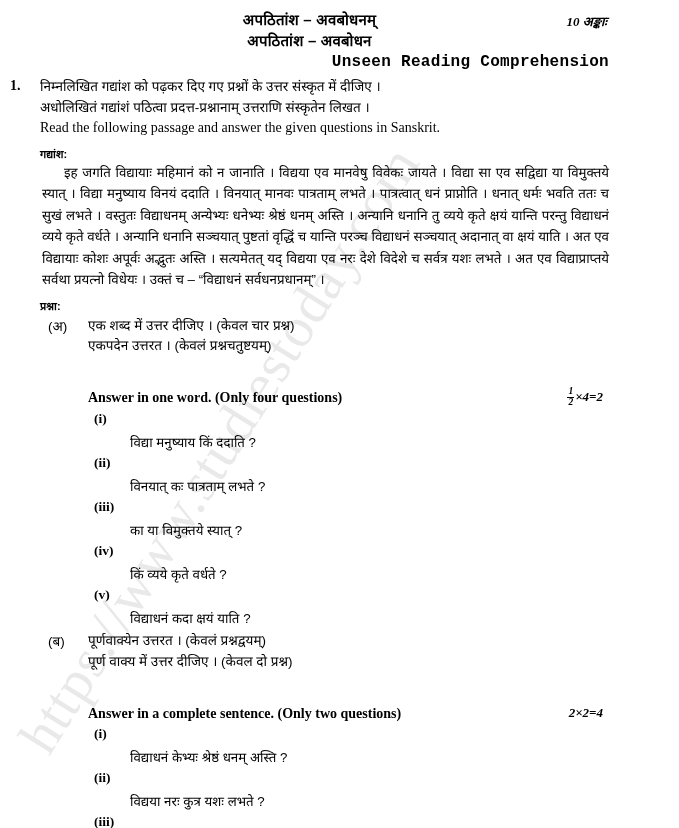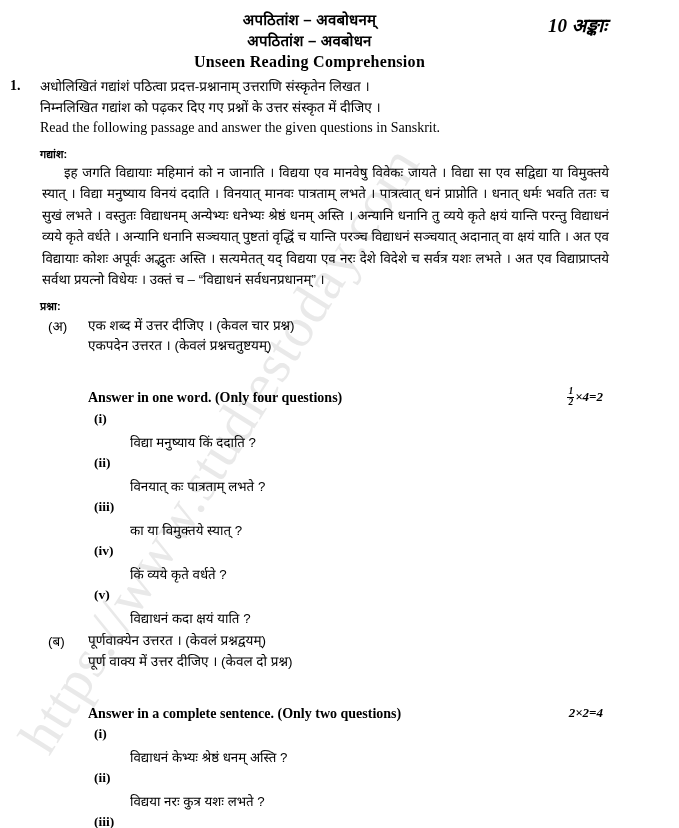--- a/index.html
+++ b/index.html
@@ -50,32 +50,32 @@
   }
 
   .hdr-line {
     text-align: center;
     font-weight: bold;
     font-size: 15.5px;
     line-height: 1.38;
     letter-spacing: 0.2px;
   }
   .hdr-dev { font-family: "Liberation Sans", "DejaVu Sans", sans-serif; font-size: 15px; }
-  .hdr-en  { font-family: Liberation Serif, serif; font-size: 16px; letter-spacing: .3px; }
+  .hdr-en  { font-family: Liberation Mono, monospace; font-size: 16px; letter-spacing: .3px; text-align: right; }
 
   .hdr-row {
     position: relative;
   }
   .marks-top {
     position: absolute;
     right: 2px;
     top: 2px;
     font-style: italic;
     font-weight: bold;
-    font-size: 19px;
+    font-size: 13px;
     font-family: "Liberation Serif", serif;
   }
 
   
   .qrow {
     display: flex;
     align-items: flex-start;
     margin-top: 4px;
   }
   .qnum {
@@ -214,22 +214,22 @@
   <div class="hdr-row">
     <div class="hdr-line hdr-dev">अपठितांश – अवबोधनम्</div>
     <div class="hdr-line hdr-dev">अपठितांश – अवबोधन</div>
     <div class="hdr-line hdr-en">Unseen Reading Comprehension</div>
     <div class="marks-top">10 अङ्काः</div>
   </div>
 
   <div class="qrow">
     <div class="qnum">1.</div>
     <div class="qbody">
+      <div class="dev">निम्नलिखित गद्यांश को पढ़कर दिए गए प्रश्नों के उत्तर संस्कृत में दीजिए ।</div>
       <div class="dev">अधोलिखितं गद्यांशं पठित्वा प्रदत्त-प्रश्नानाम् उत्तराणि संस्कृतेन लिखत ।</div>
-      <div class="dev">निम्नलिखित गद्यांश को पढ़कर दिए गए प्रश्नों के उत्तर संस्कृत में दीजिए ।</div>
       <div class="en">Read the following passage and answer the given questions in Sanskrit.</div>
 
       <div class="label-dev">गद्यांश:</div>
       <div class="passage"><span class="indent"></span><span>इह जगति विद्यायाः महिमानं को न जानाति । विद्यया एव मानवेषु विवेकः जायते । विद्या सा एव सद्विद्या या विमुक्तये स्यात् । विद्या मनुष्याय विनयं ददाति । विनयात् मानवः पात्रताम् लभते । पात्रत्वात् धनं प्राप्नोति । धनात् धर्मः भवति ततः च सुखं लभते । वस्तुतः विद्याधनम् अन्येभ्यः धनेभ्यः श्रेष्ठं धनम् अस्ति । अन्यानि धनानि तु व्यये कृते क्षयं यान्ति परन्तु विद्याधनं व्यये कृते वर्धते । अन्यानि धनानि सञ्चयात् पुष्टतां वृद्धिं च यान्ति परञ्च विद्याधनं सञ्चयात् अदानात् वा क्षयं याति । अत एव विद्यायाः कोशः अपूर्वः अद्भुतः अस्ति । सत्यमेतत् यद् विद्यया एव नरः देशे विदेशे च सर्वत्र यशः लभते । अत एव विद्याप्राप्तये सर्वथा प्रयत्नो विधेयः । उक्तं च – “विद्याधनं सर्वधनप्रधानम्” ।</span></div>
 
       <div class="label-dev">प्रश्ना:</div>
 
       <div class="group">
         <div class="group-label">(अ)</div>
         <div class="group-body">

